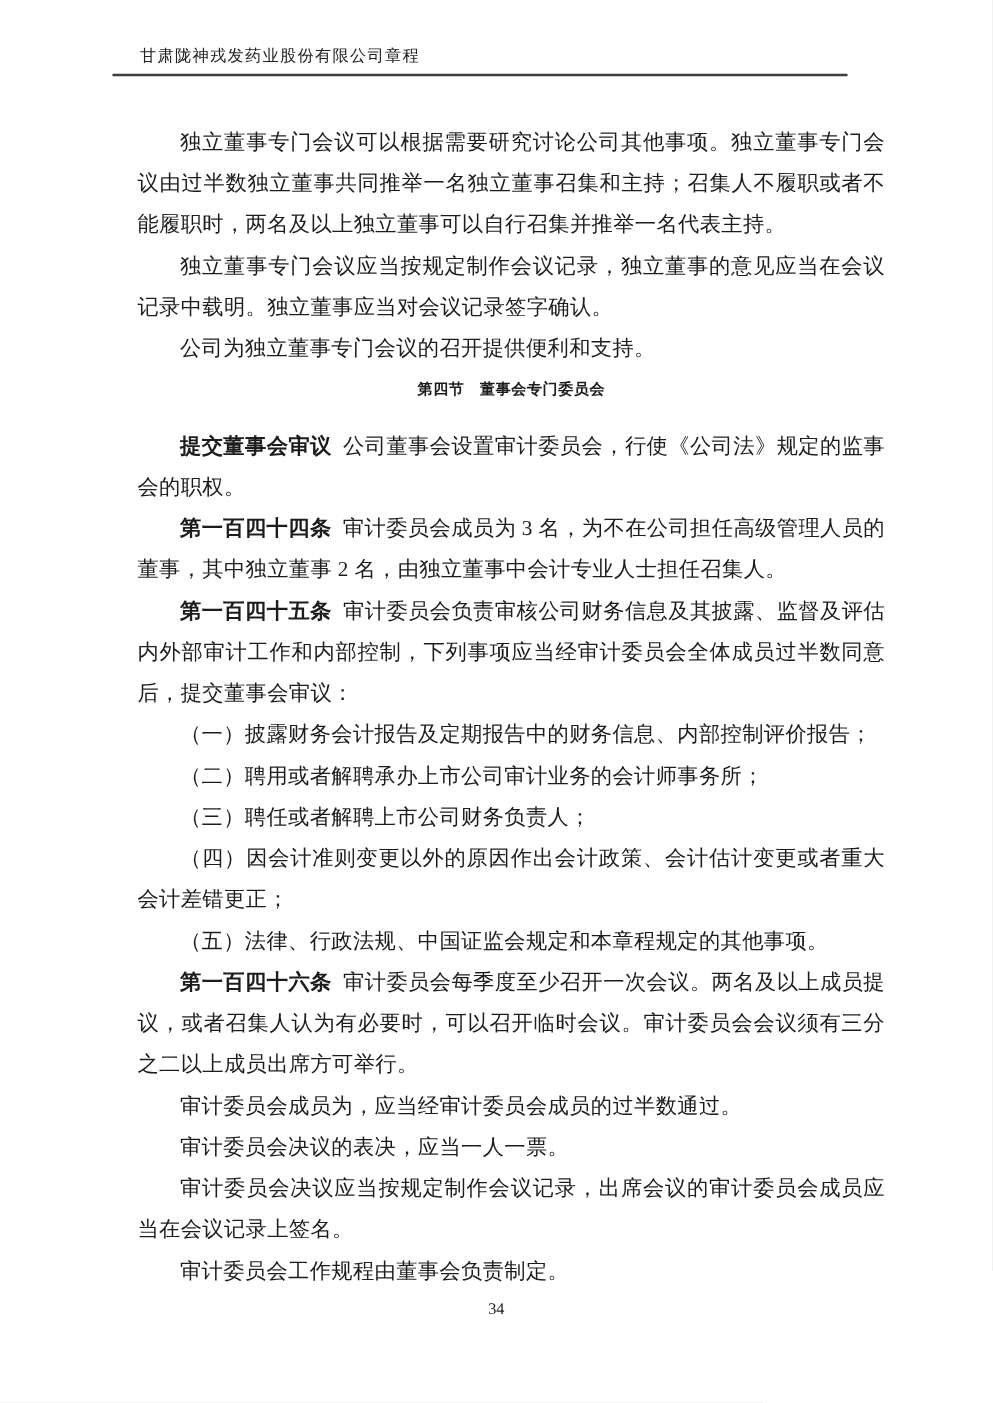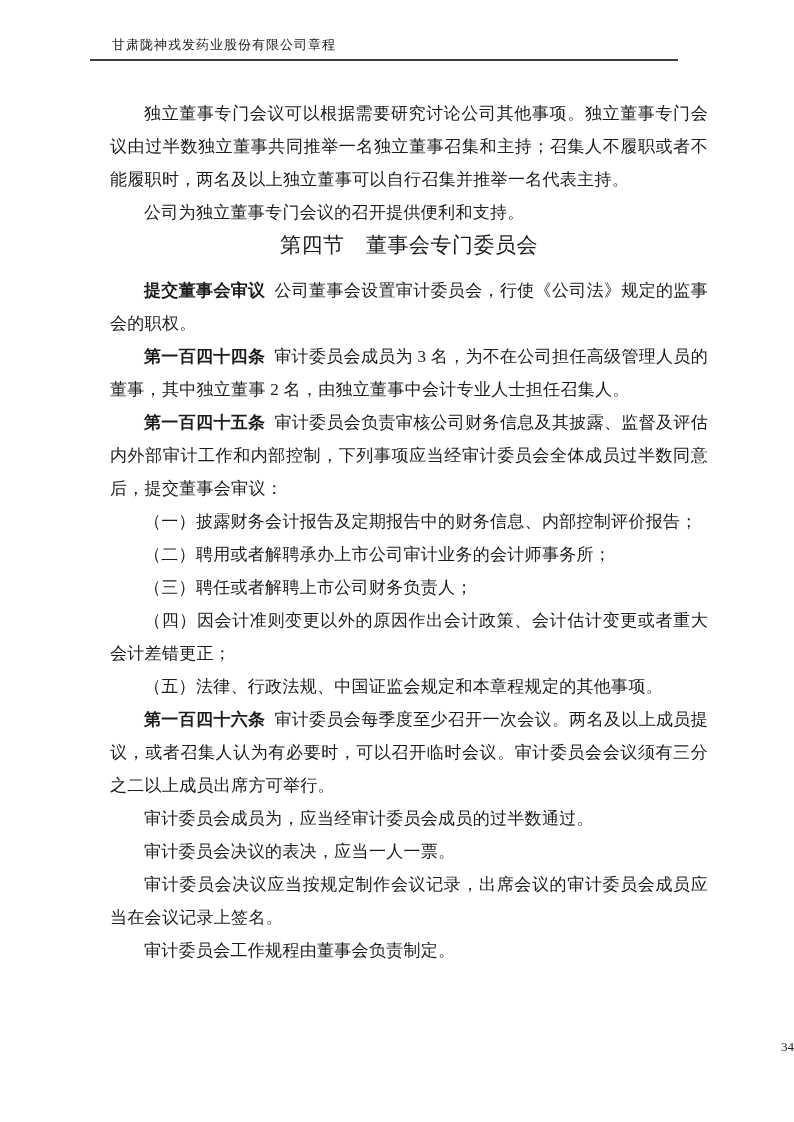--- a/index.html
+++ b/index.html
@@ -34,54 +34,55 @@
     font-size: 17px;
     line-height: 33px;
     text-align: justify;
     text-justify: inter-ideograph;
   }
   .para {
     text-indent: 2em;
     letter-spacing: 0.3px;
   }
   .heading {
-    font-size: 21px;
-    font-weight: normal;
+    font-size: 12px;
+    font-weight: bold;
     text-align: center;
     text-indent: 0;
     line-height: 33px;
     margin: 0 0 12px 0;
     letter-spacing: 0.5px;
   }
   .art-num {
     font-weight: bold;
     margin-right: 9px;
   }
   .footer {
     position: absolute;
     top: 1038px;
     left: 0;
     width: 794px;
-    text-align: right;
+    text-align: center;
     font-size: 13px;
     line-height: 18px;
     color: #222222;
   }
 </style>
 </head>
 <body>
 
 <div class="page">
 
   <div class="header">
     <span>甘肃陇神戎发药业股份有限公司章程</span>
   </div>
 
   <div class="content">
     <p class="para">独立董事专门会议可以根据需要研究讨论公司其他事项。独立董事专门会议由过半数独立董事共同推举一名独立董事召集和主持；召集人不履职或者不能履职时，两名及以上独立董事可以自行召集并推举一名代表主持。</p>
+    <p class="para">独立董事专门会议应当按规定制作会议记录，独立董事的意见应当在会议记录中载明。独立董事应当对会议记录签字确认。</p>
     <p class="para">公司为独立董事专门会议的召开提供便利和支持。</p>
 
     <h2 class="heading">第四节　董事会专门委员会</h2>
 
     <p class="para"><b class="art-num">提交董事会审议</b><span>公司董事会设置审计委员会，行使《公司法》规定的监事会的职权。</span></p>
     <p class="para"><b class="art-num">第一百四十四条</b><span>审计委员会成员为 3 名，为不在公司担任高级管理人员的董事，其中独立董事 2 名，由独立董事中会计专业人士担任召集人。</span></p>
     <p class="para"><b class="art-num">第一百四十五条</b><span>审计委员会负责审核公司财务信息及其披露、监督及评估内外部审计工作和内部控制，下列事项应当经审计委员会全体成员过半数同意后，提交董事会审议：</span></p>
 
     <p class="para">（一）披露财务会计报告及定期报告中的财务信息、内部控制评价报告；</p>
     <p class="para">（二）聘用或者解聘承办上市公司审计业务的会计师事务所；</p>

